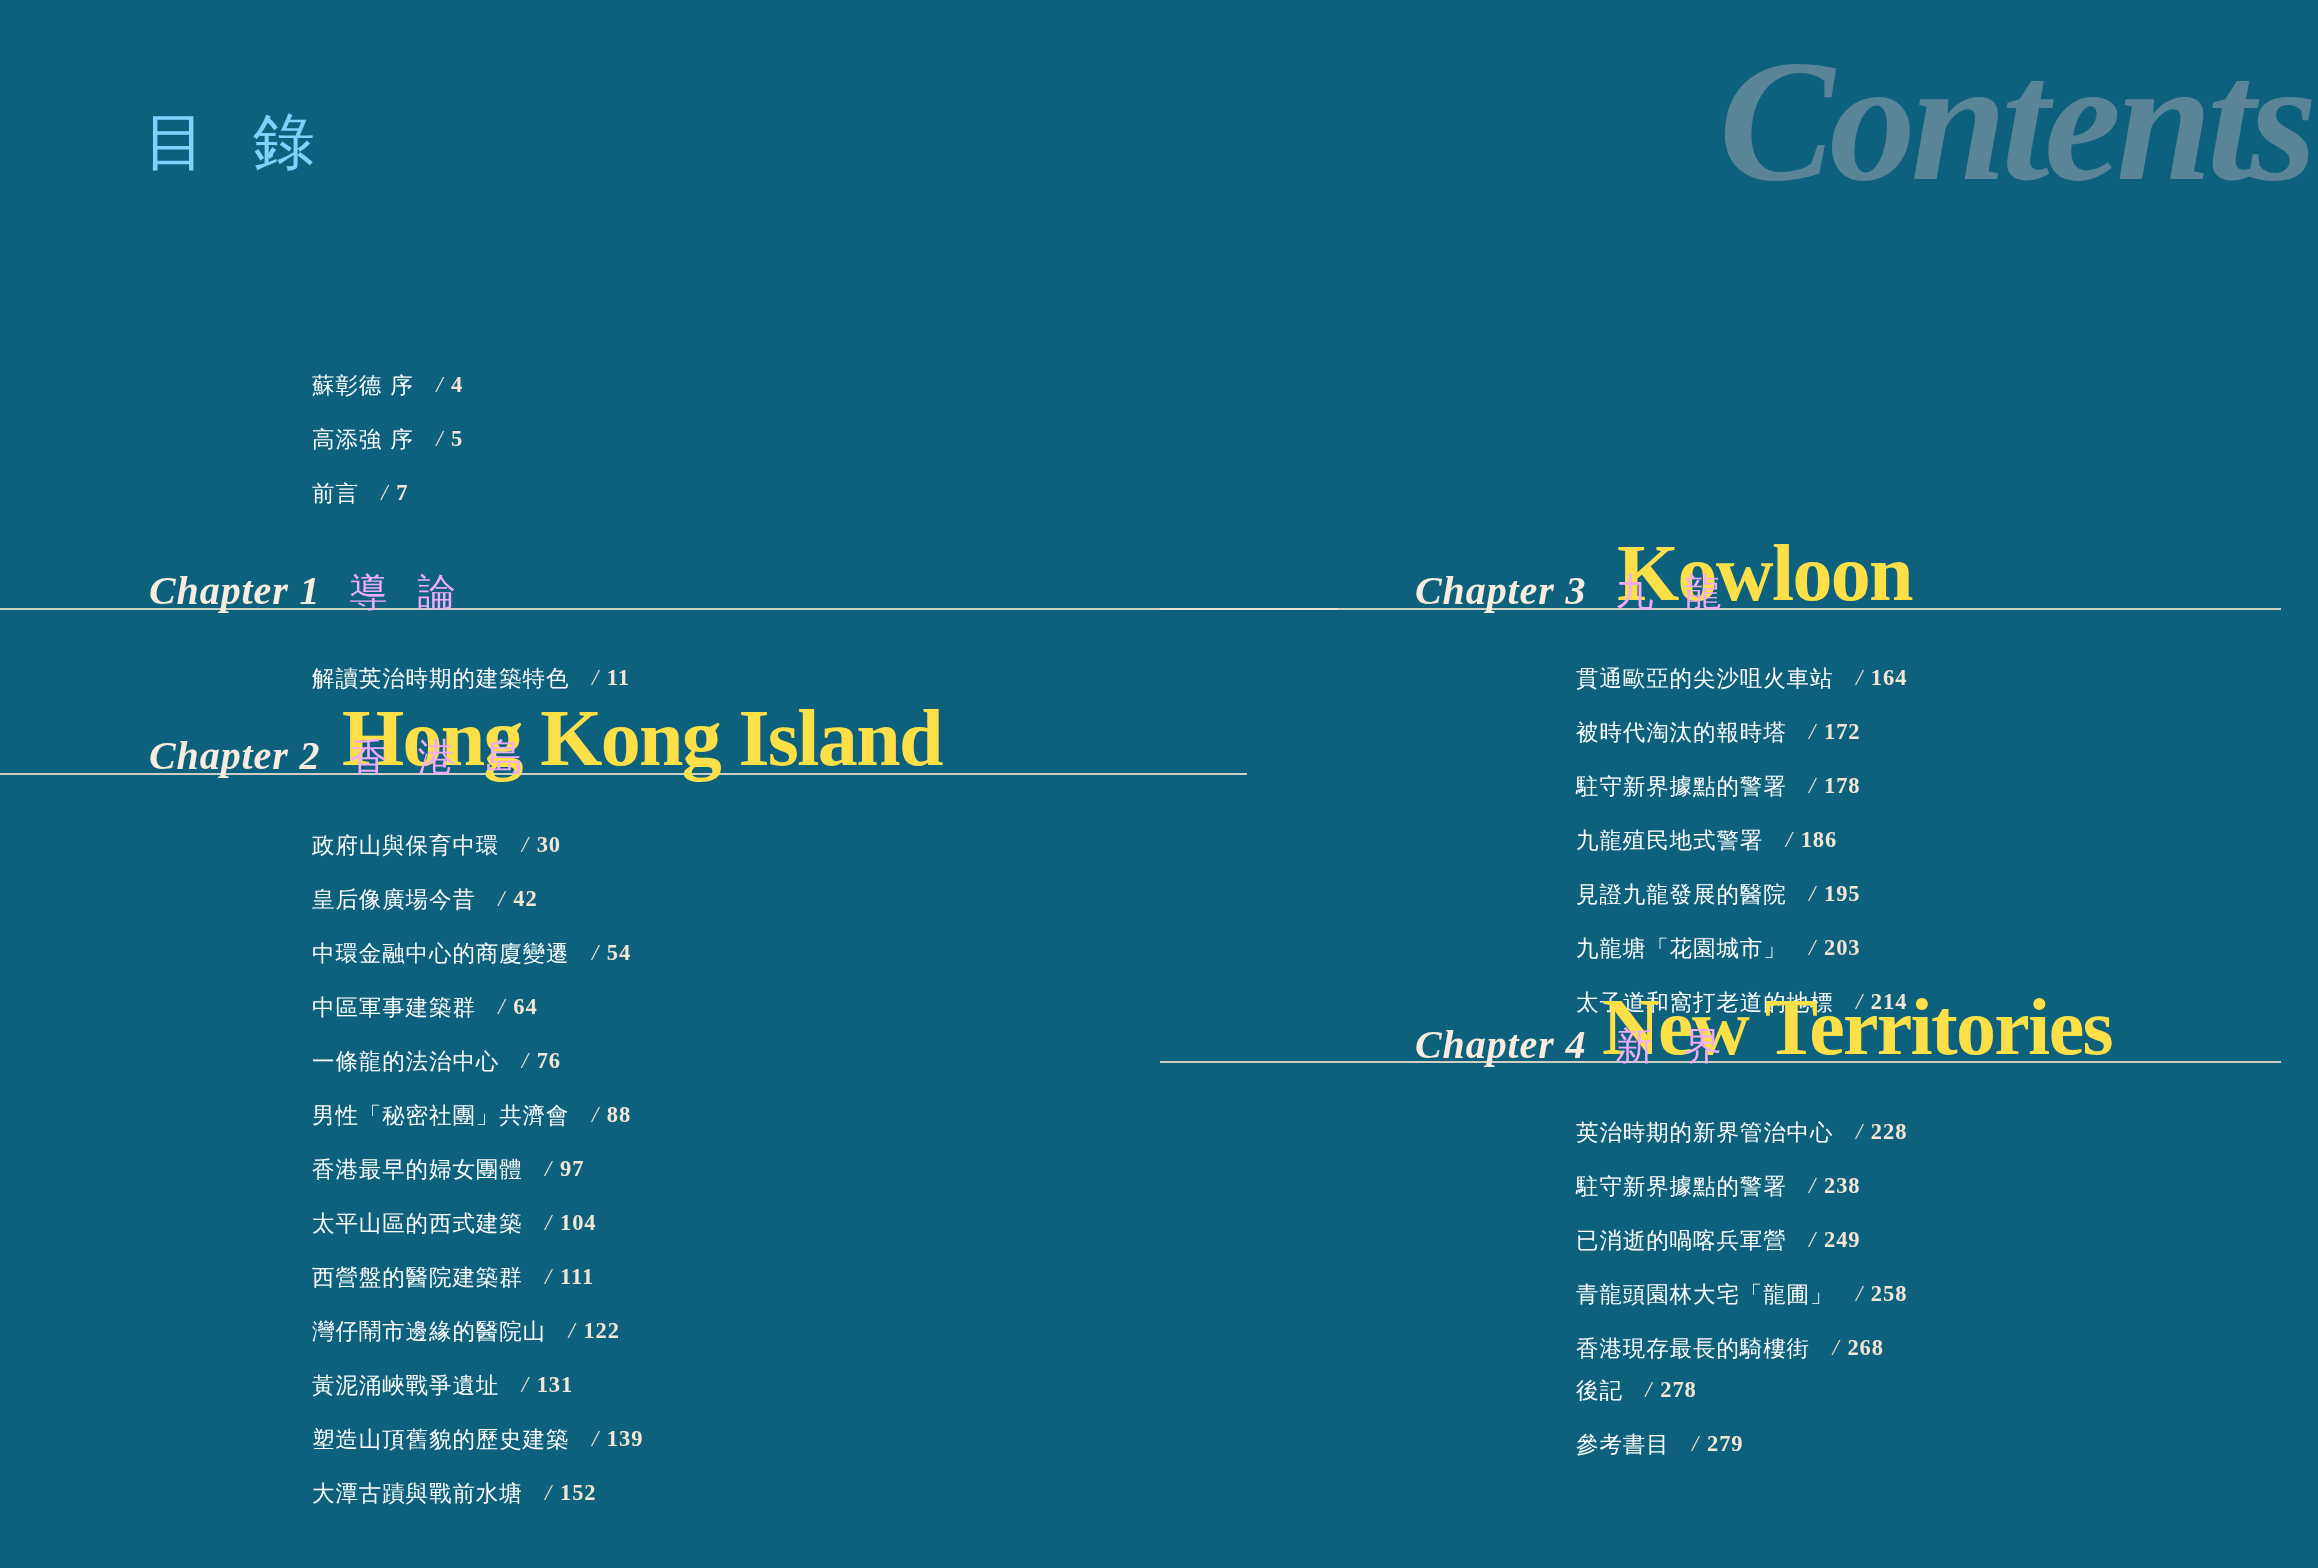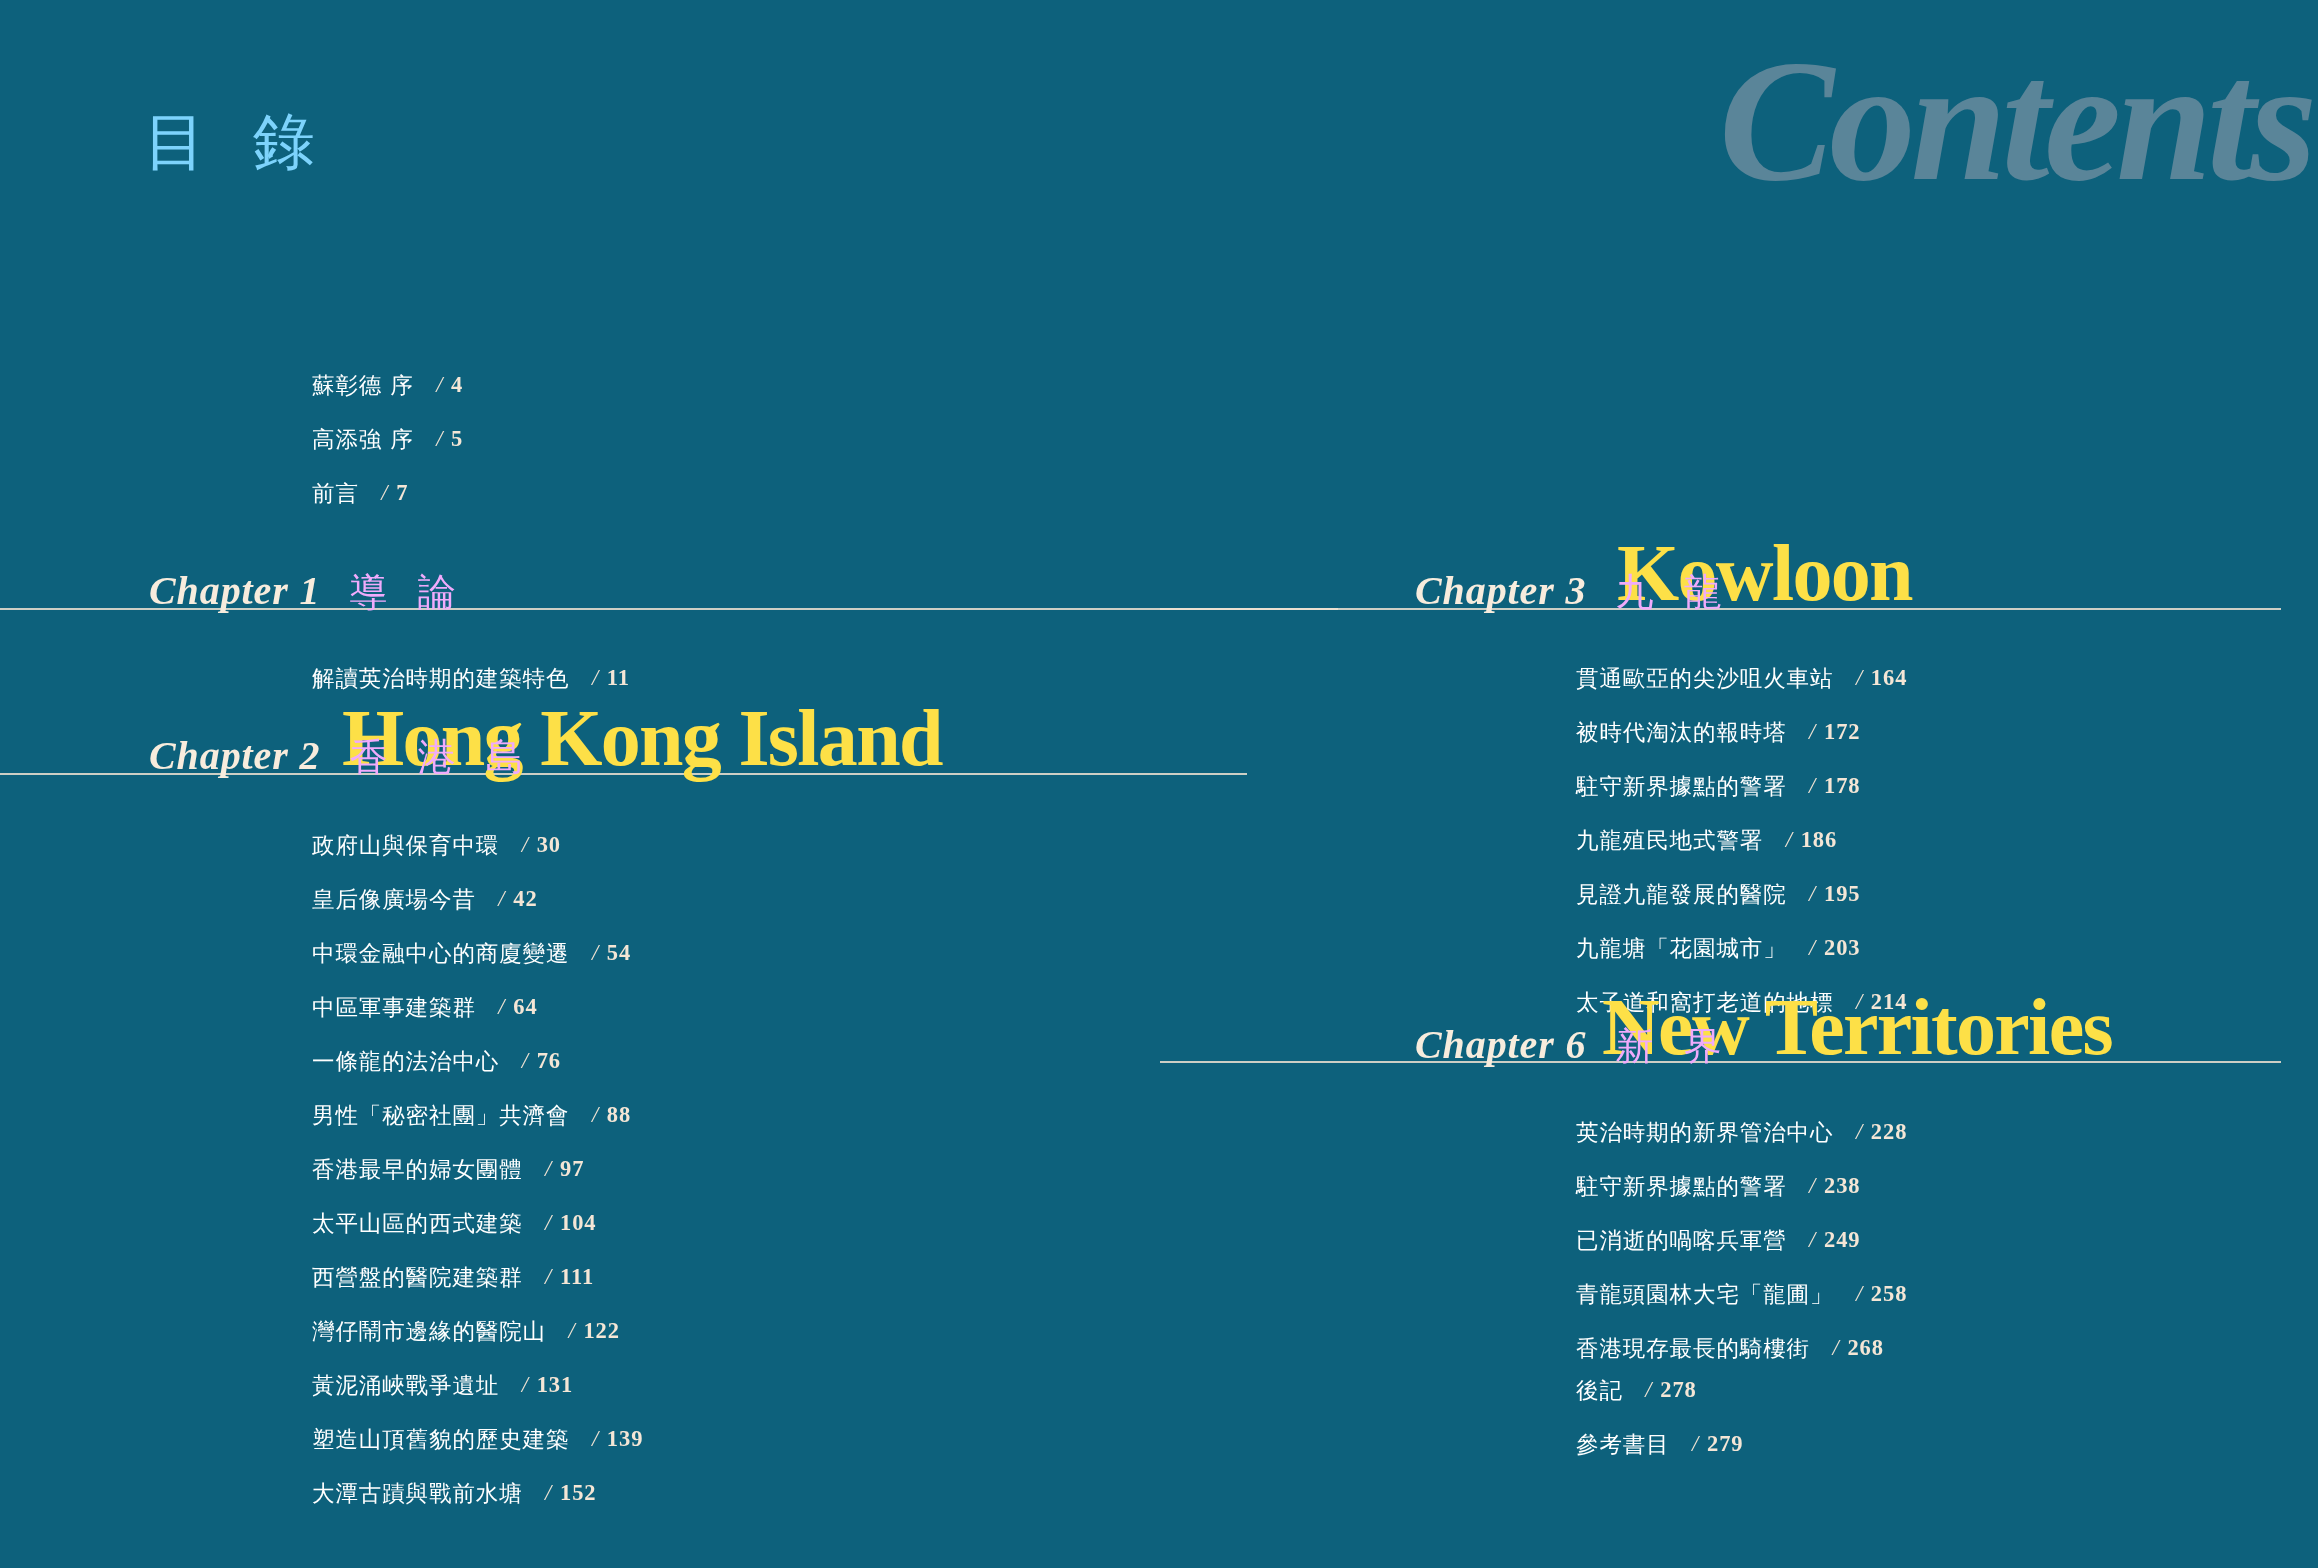--- a/index.html
+++ b/index.html
@@ -281,21 +281,21 @@
       <span class="entry-title">太子道和窩打老道的地標</span>
       <span class="entry-sep">/</span>
       <span class="entry-page">214</span>
     </div>
   </div>
 
   <div class="chapter">
     <div class="chapter-watermark" style="left:442px; top:987px;">New Territories</div>
     <div class="chapter-rule" style="left:0; width:1121px; top:1061px;"></div>
     <div class="chapter-label" style="left:255px; top:1021px;">
-      <span class="chapter-num">Chapter 6</span>
+      <span class="chapter-num">Chapter 4</span>
       <span class="chapter-cn">新 界</span>
     </div>
   </div>
   <div class="chapter-list" style="left:416px; top:1084px;">
     <div class="entry">
       <span class="entry-title">英治時期的新界管治中心</span>
       <span class="entry-sep">/</span>
       <span class="entry-page">228</span>
     </div>
     <div class="entry">

